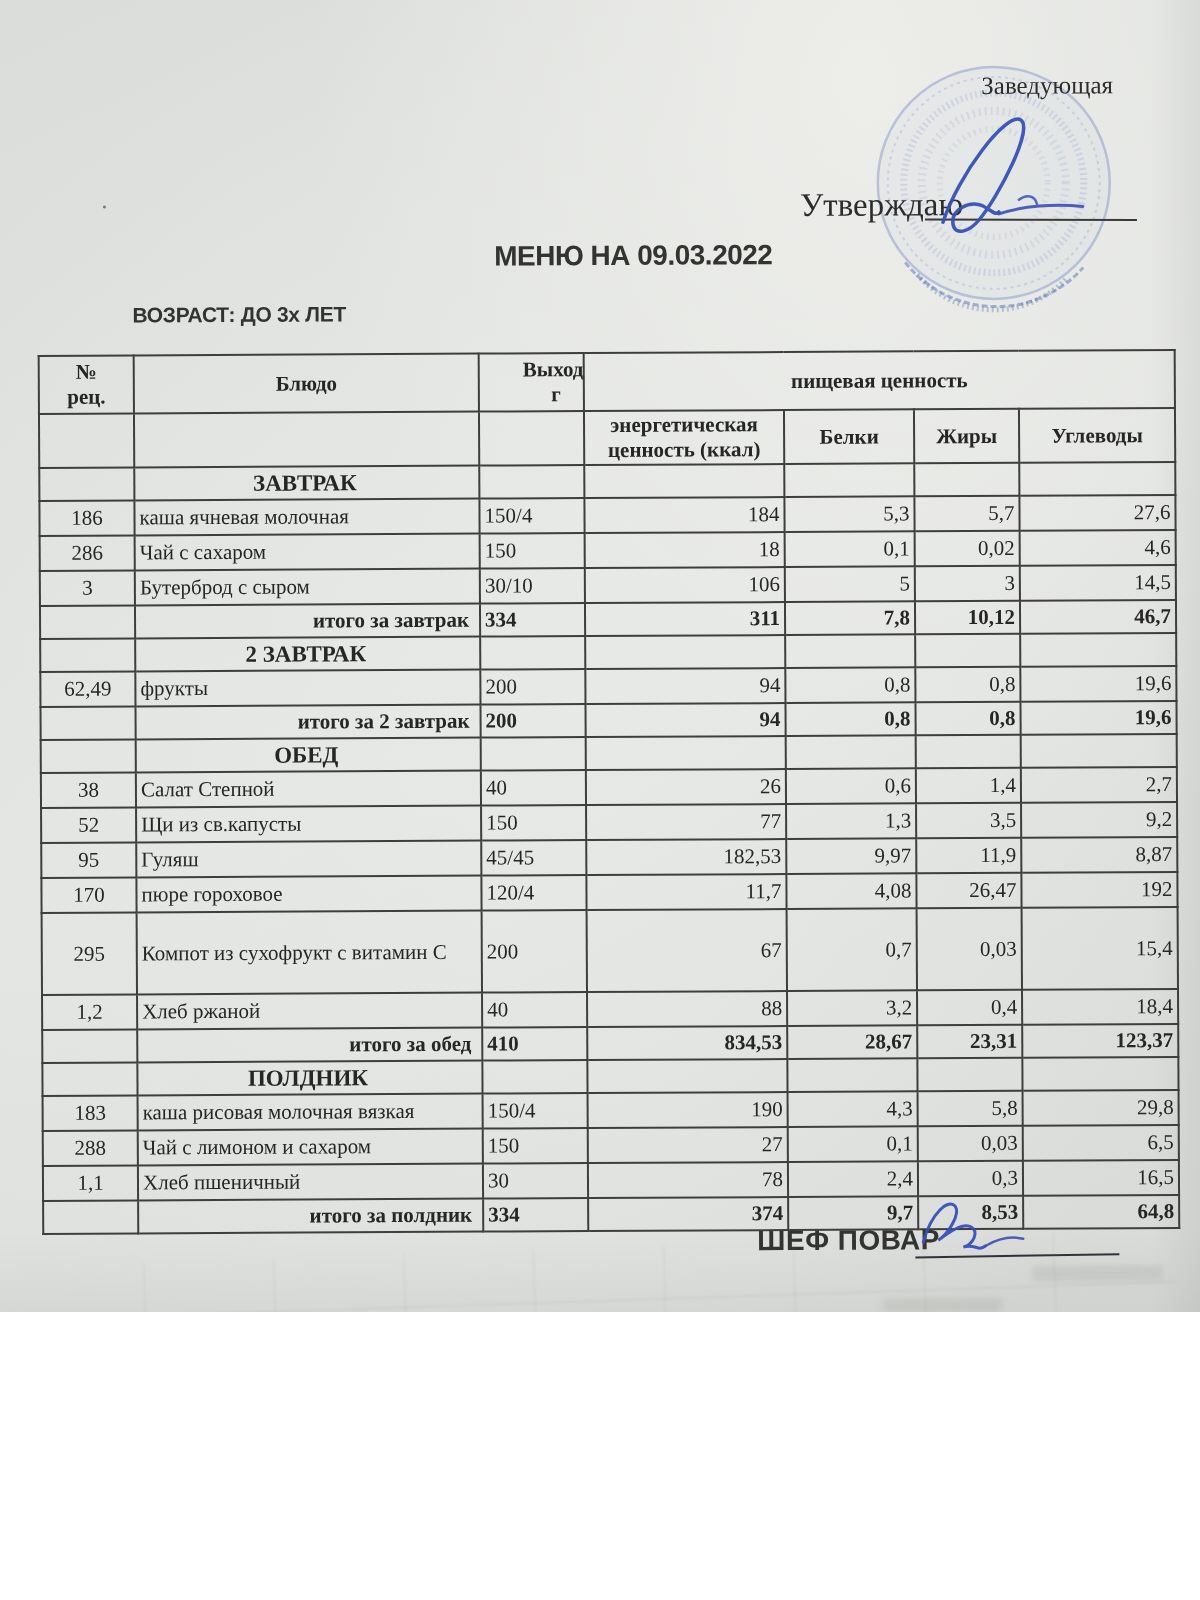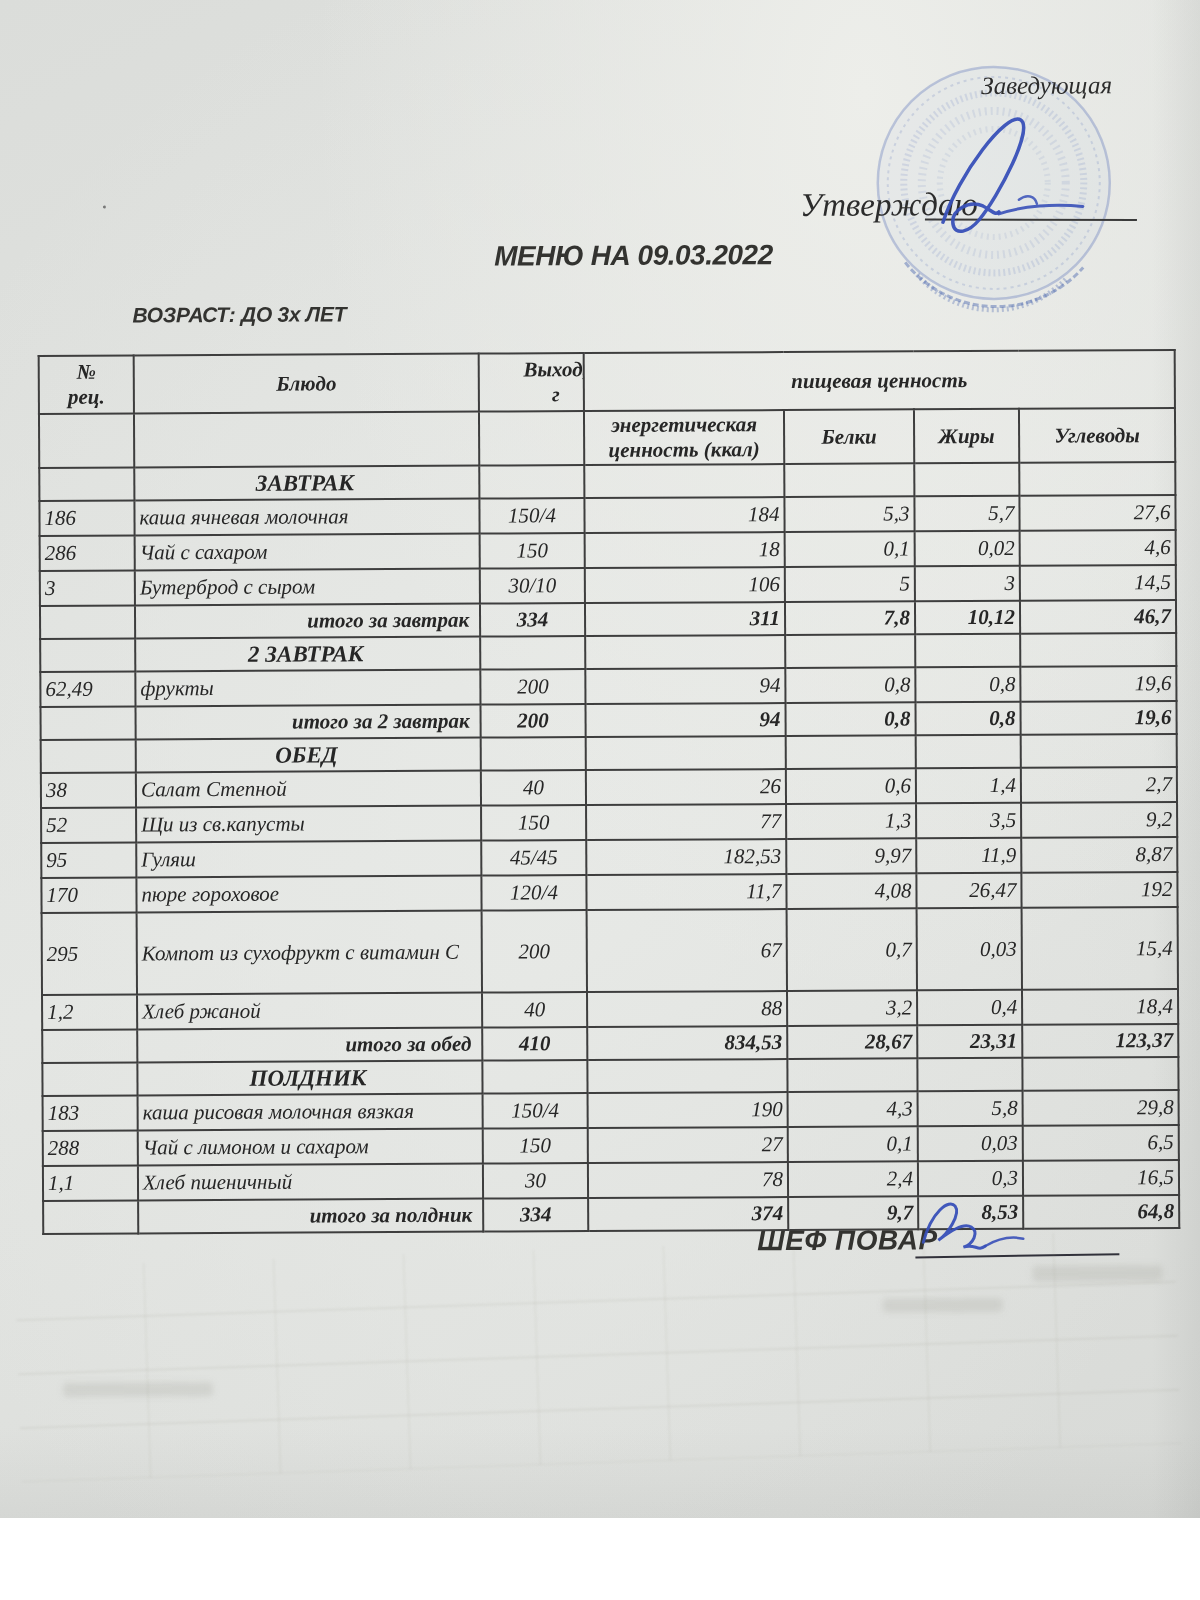--- a/index.html
+++ b/index.html
@@ -1,25 +1,24 @@
 <!DOCTYPE html>
 <html><head>
 <meta charset="utf-8">
 <style>
   html,body{margin:0;padding:0;}
   body{width:1200px;height:1600px;font-family:"Liberation Serif","DejaVu Serif",serif;}
   #page{
-    position:relative;width:1200px;height:1518px;overflow:hidden;
+    position:relative;width:1200px;height:1312px;overflow:hidden;
     background:
       linear-gradient(to left, rgba(110,112,109,0.10), rgba(110,112,109,0) 4%),
       linear-gradient(to top, rgba(110,112,109,0.08), rgba(110,112,109,0) 6%),
       radial-gradient(ellipse at 72% 6%, #edeeea 0%, rgba(237,238,234,0) 45%),
       radial-gradient(ellipse at 45% 55%, #e7e9e6 0%, rgba(231,233,230,0) 75%),
       linear-gradient(155deg,#dbddda,#e3e5e2 50%,#d8dad7);
-    font-style: italic;
   }
   .scan{position:absolute;left:0;top:0;width:1200px;height:1600px;transform:rotate(-0.3deg);transform-origin:600px 800px;}
   .abs{position:absolute;}
   .serif-label{font-family:"Liberation Serif","DejaVu Serif",serif;color:#2c2c2c;}
   .sans-label{font-family:"Liberation Sans","DejaVu Sans",sans-serif;color:#333330;font-weight:bold;}
   .role{left:985px;top:74px;font-size:25px;}
   .approve{left:803px;top:188px;font-size:33px;}
   .approve-line{left:928px;top:221px;width:212px;border-bottom:2px solid #3a3a3a;height:0;transform:rotate(0.4deg);}
   .title{left:497px;top:240px;font-size:28px;letter-spacing:-0.5px;}
   .age{left:135px;top:301px;font-size:21px;letter-spacing:-0.3px;}
@@ -35,23 +34,23 @@
   table.menu td, table.menu th{
     border:2px solid #3e3e3e;padding:1px 4px;vertical-align:middle;
     overflow:hidden;white-space:normal;
   }
   th{font-weight:bold;text-align:center;}
   .r-h1{height:58px;} .r-h2{height:52px;}
   .r-section{height:33px;} .r-item{height:35px;} .r-tall{height:82px;} .r-total{height:33px;}
   .h-bottom{vertical-align:bottom;padding-bottom:5px;}
   .hspan{display:inline-block;width:52px;line-height:1.15;}
   .hspan2{display:inline-block;width:72px;line-height:1.15;margin-left:36px;}
-  .c-num{text-align:left;padding-right:8px;}
+  .c-num{text-align:center;padding-right:8px;}
   .c-dish{text-align:left;padding-left:9px;}
-  .c-out{text-align:center;}
+  .c-out{text-align:left;}
   .c-kcal,.c-prot,.c-fat,.c-carb{text-align:right;padding-right:10px;}
   .r-section .c-dish{text-align:center;font-weight:bold;font-size:23px;padding-left:0;}
   .r-total td{font-weight:bold;}
   .r-total .c-dish{text-align:right;padding-right:10px;}
   .v-top{vertical-align:top;padding-top:5px;}
   .v-bottom{vertical-align:bottom;padding-bottom:4px;}
 
   
   .stamp{left:858px;top:44px;width:292px;height:292px;}
   .sig1{left:918px;top:106px;width:190px;height:145px;}

